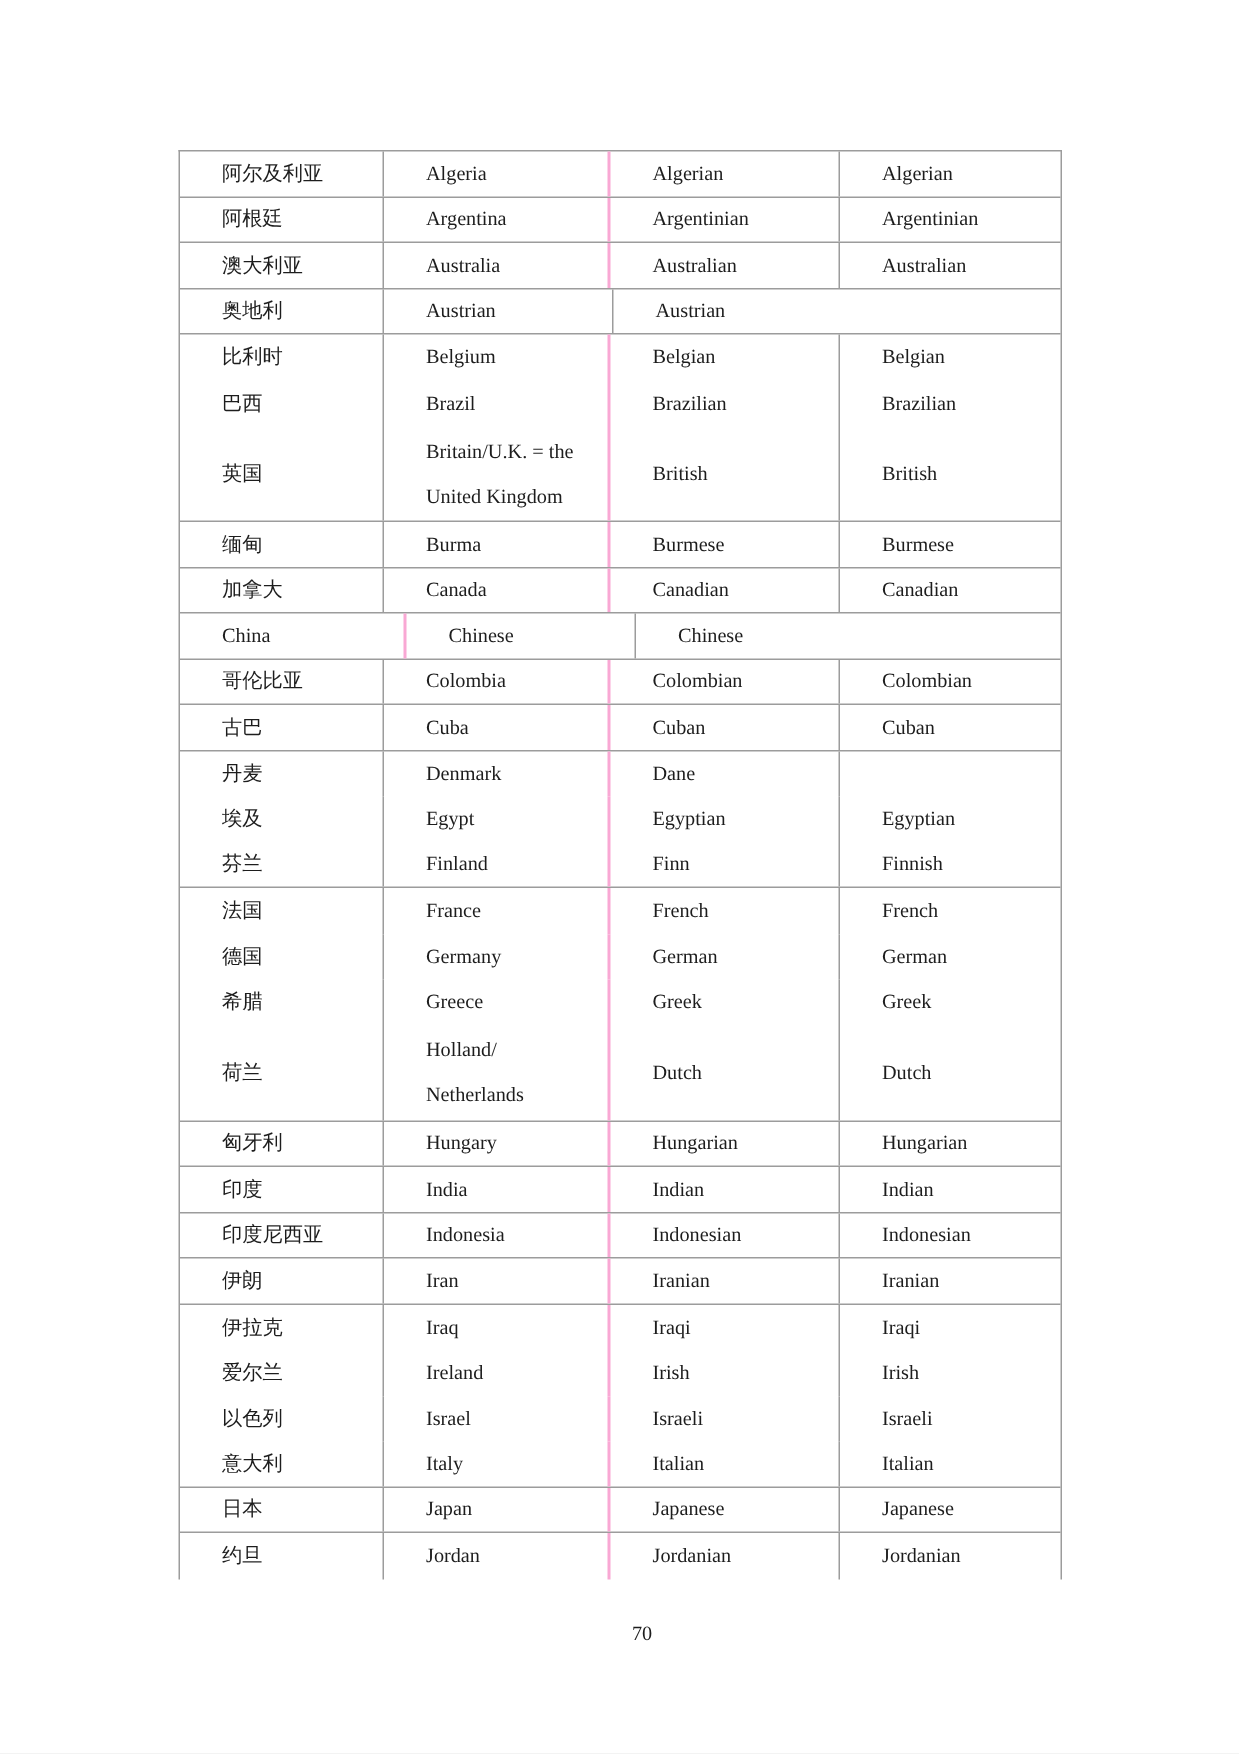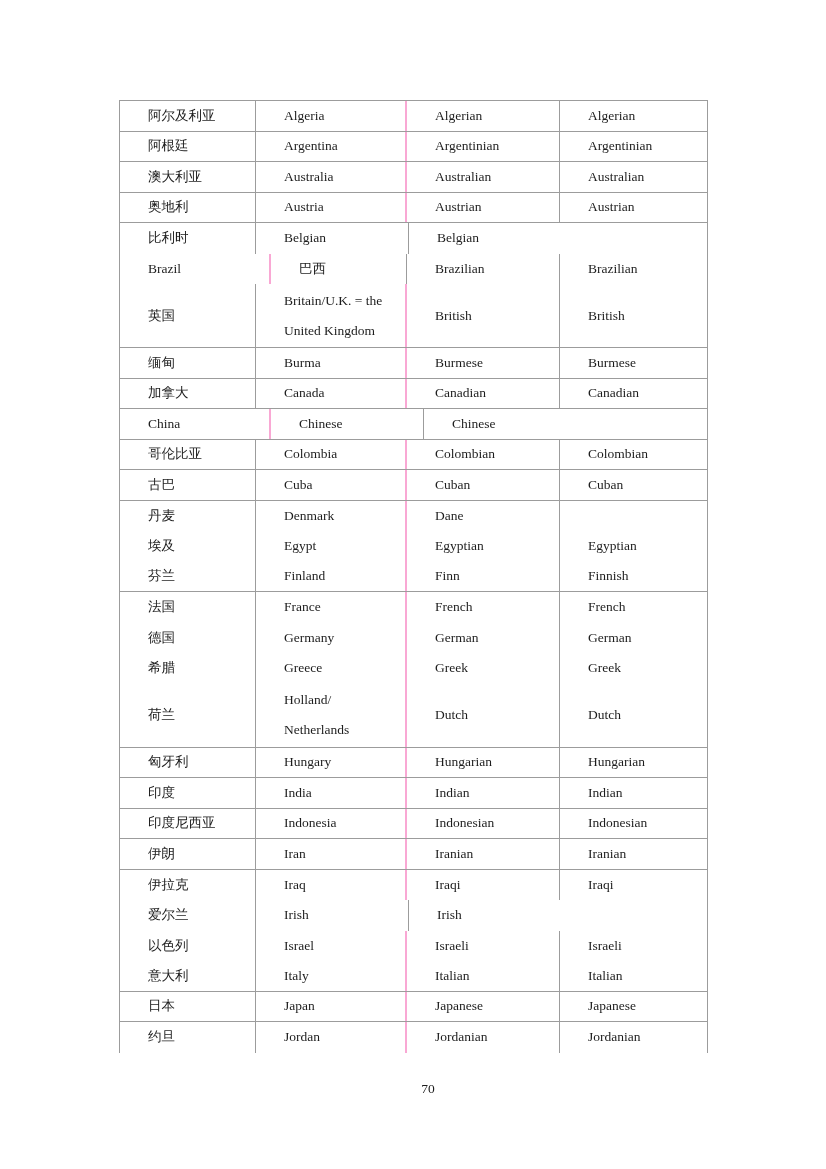--- a/index.html
+++ b/index.html
@@ -70,32 +70,32 @@
         <div class="cell c3">Argentinian</div>
       </div>
       <div class="row divider">
         <div class="cell c0">澳大利亚</div>
         <div class="cell c1">Australia</div>
         <div class="cell c2">Australian</div>
         <div class="cell c3">Australian</div>
       </div>
       <div class="row divider">
         <div class="cell c0">奥地利</div>
-        <div class="cell c1">Austria</div>
         <div class="cell c2">Austrian</div>
         <div class="cell c3">Austrian</div>
       </div>
       <div class="row">
         <div class="cell c0">比利时</div>
+        <div class="cell c1">Belgium</div>
         <div class="cell c2">Belgian</div>
         <div class="cell c3">Belgian</div>
       </div>
       <div class="row">
+        <div class="cell c0">巴西</div>
         <div class="cell c1">Brazil</div>
-        <div class="cell c0">巴西</div>
         <div class="cell c2">Brazilian</div>
         <div class="cell c3">Brazilian</div>
       </div>
       <div class="row tall divider">
         <div class="cell c0">英国</div>
         <div class="cell c1">Britain/U.K. = the
 United Kingdom</div>
         <div class="cell c2">British</div>
         <div class="cell c3">British</div>
       </div>
@@ -195,20 +195,21 @@
         <div class="cell c3">Iranian</div>
       </div>
       <div class="row">
         <div class="cell c0">伊拉克</div>
         <div class="cell c1">Iraq</div>
         <div class="cell c2">Iraqi</div>
         <div class="cell c3">Iraqi</div>
       </div>
       <div class="row">
         <div class="cell c0">爱尔兰</div>
+        <div class="cell c1">Ireland</div>
         <div class="cell c2">Irish</div>
         <div class="cell c3">Irish</div>
       </div>
       <div class="row">
         <div class="cell c0">以色列</div>
         <div class="cell c1">Israel</div>
         <div class="cell c2">Israeli</div>
         <div class="cell c3">Israeli</div>
       </div>
       <div class="row divider">

